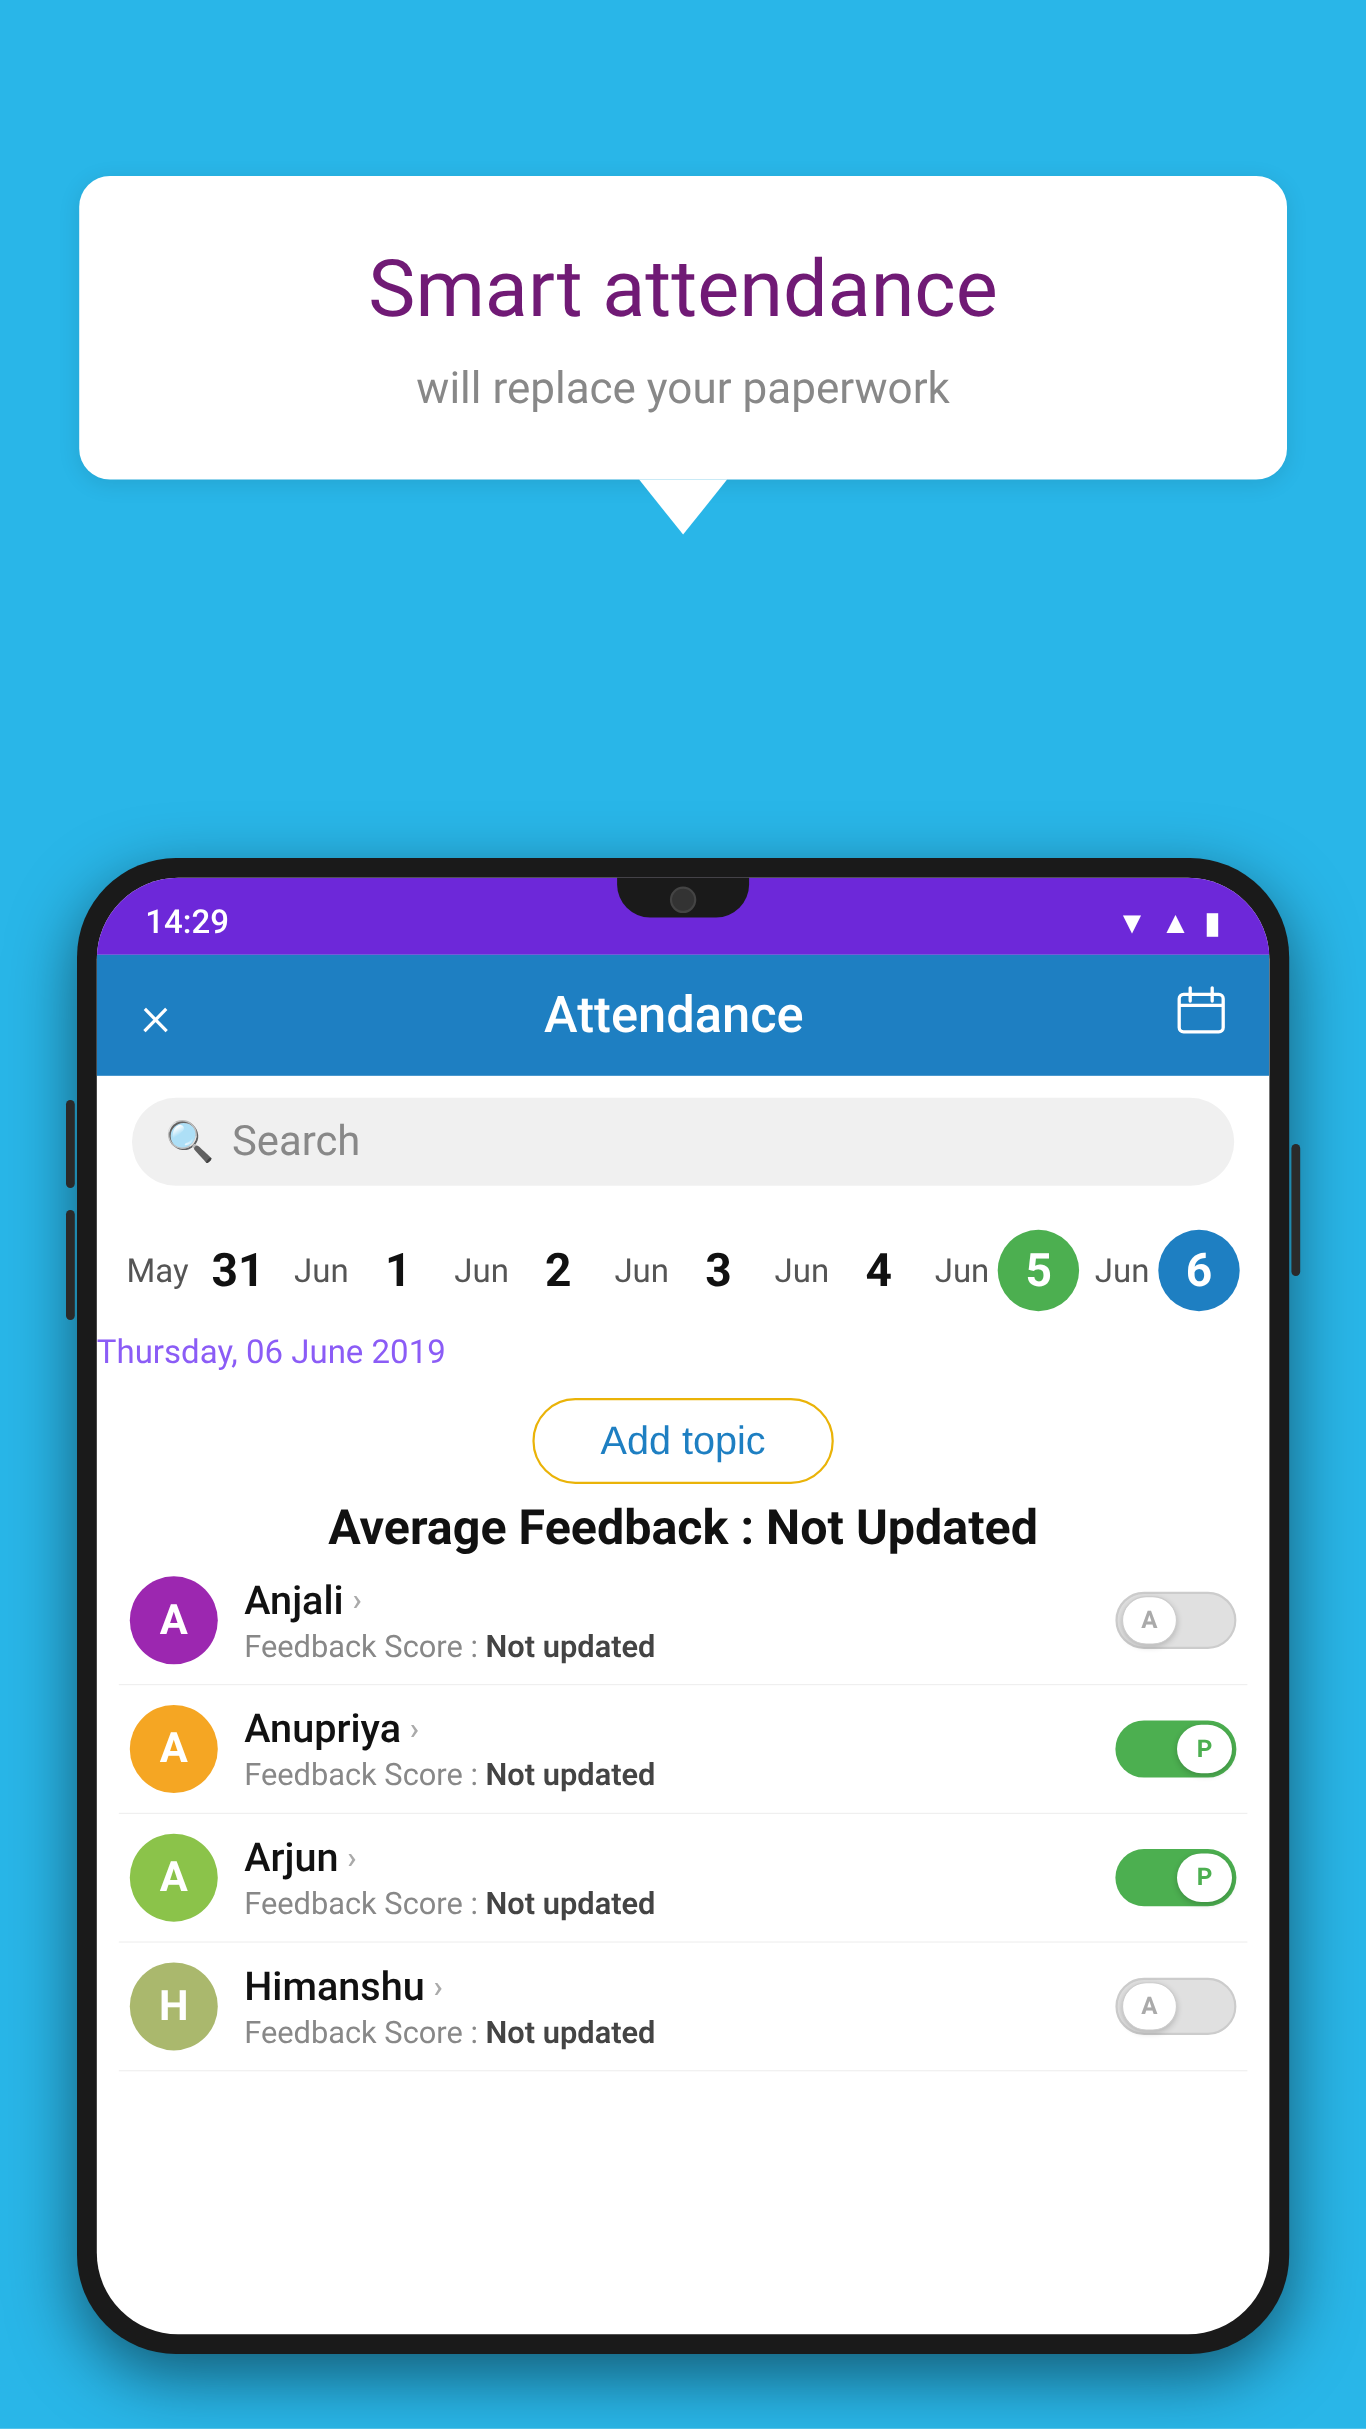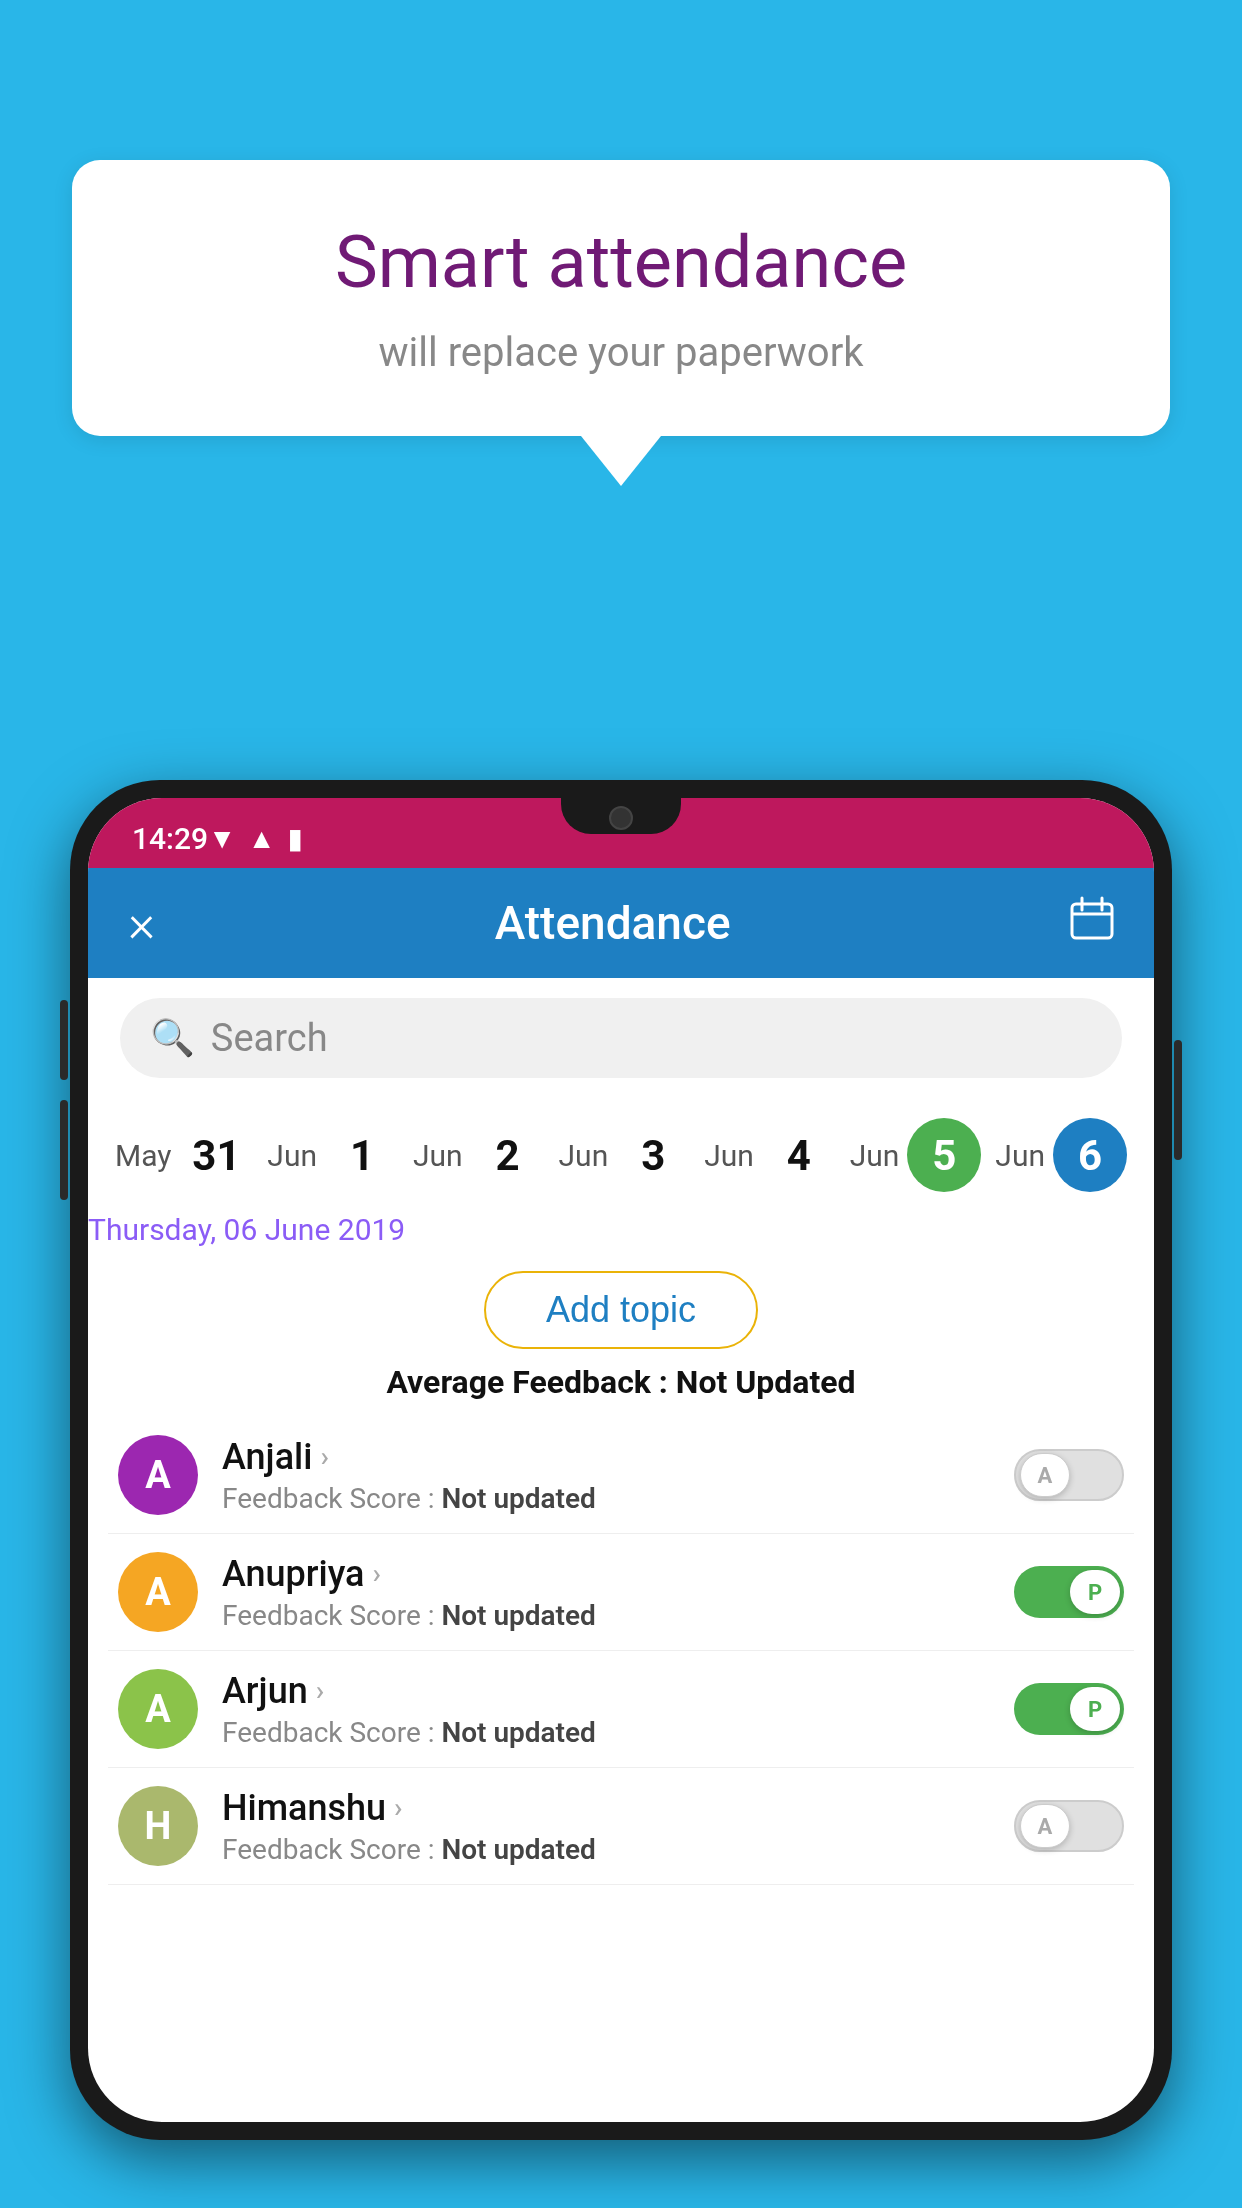--- a/index.html
+++ b/index.html
@@ -102,25 +102,25 @@
       background: white;
       border-radius: 74px;
       overflow: hidden;
       width: 100%;
       height: 100%;
       position: relative;
     }
 
     
     .status-bar {
-      background: #be185d;
+      background: #6d28d9;
       height: 70px;
       display: flex;
       align-items: center;
-      justify-content: flex-start;
+      justify-content: space-between;
       padding: 0 44px;
       padding-top: 10px;
     }
 
     .status-time {
       color: white;
       font-size: 30px;
       font-weight: 500;
     }
 
@@ -245,23 +245,23 @@
       color: #1e7fc2;
       font-size: 36px;
       background: white;
       cursor: pointer;
       width: fit-content;
     }
 
     
     .avg-feedback {
       text-align: center;
-      font-size: 32px;
+      font-size: 44px;
       color: #666;
-      margin: 8px 0 16px;
+      margin: 8px 0 0;
     }
 
     .avg-feedback span {
       font-weight: 700;
       color: #111;
     }
 
     
     .student-list {
       padding: 0 20px;

